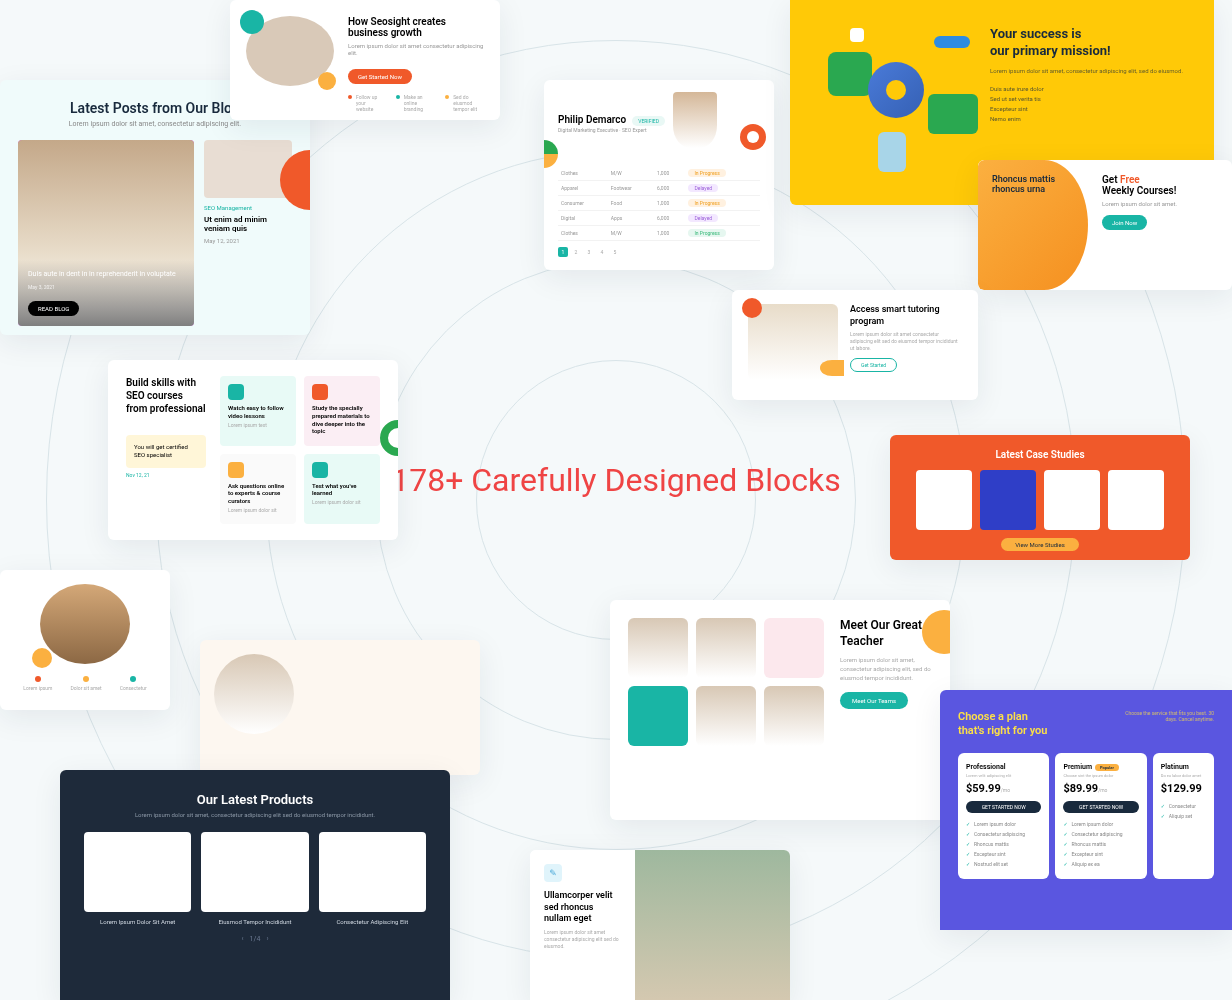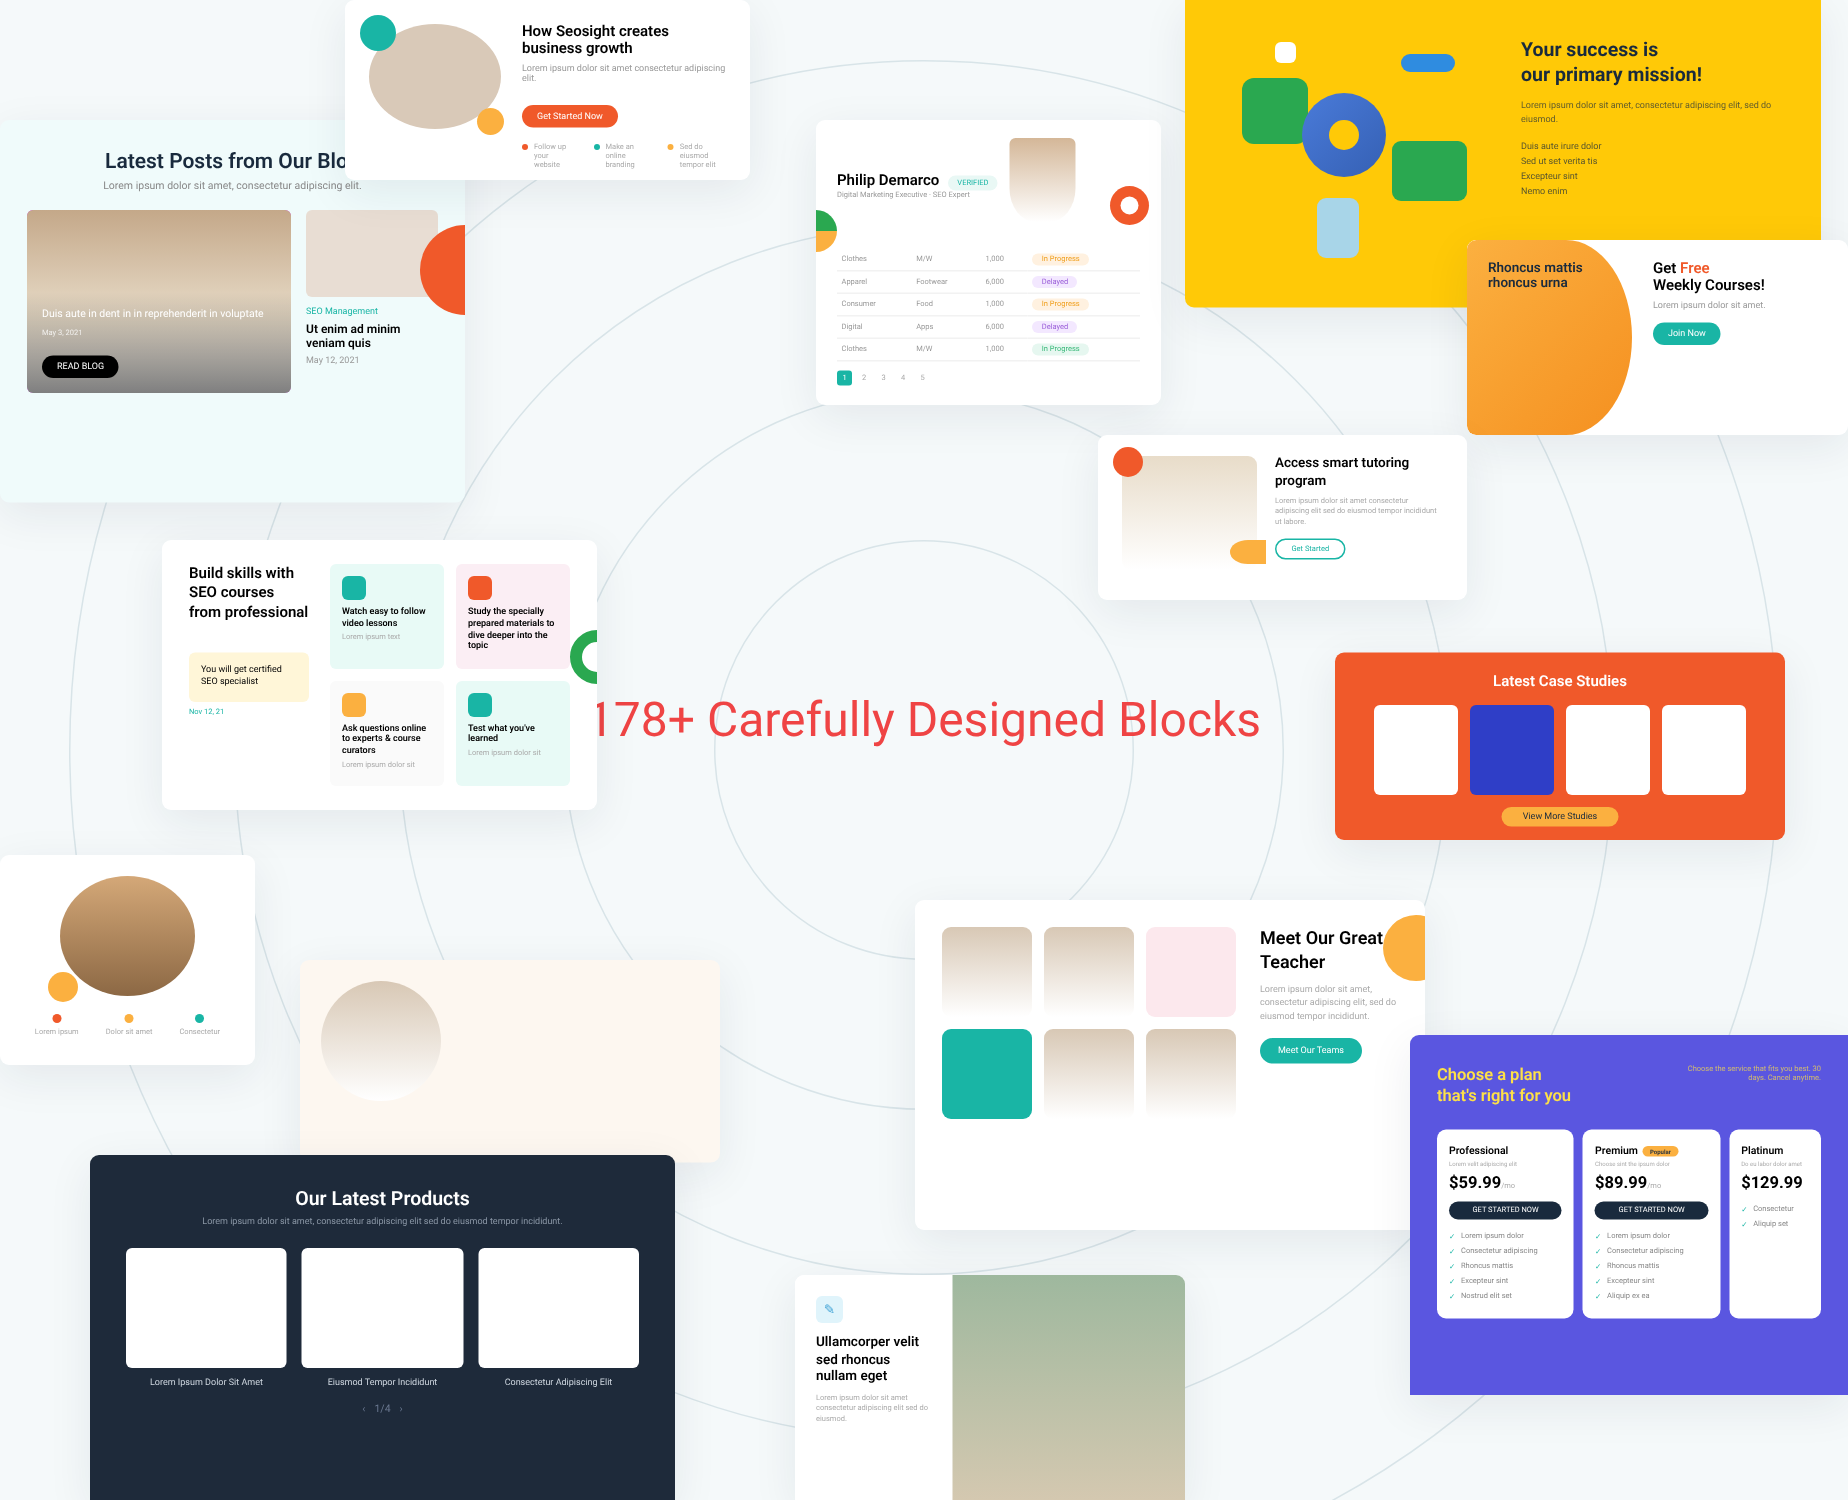--- a/index.html
+++ b/index.html
@@ -14,21 +14,21 @@
 .c5{width:1140px;height:1140px}
 .headline{position:absolute;left:50%;top:48%;transform:translate(-50%,-50%);text-align:center;color:#ef4444}
 .headline h1{font-size:32px;font-weight:400;line-height:1.4}
 .card{position:absolute;background:#fff;border-radius:6px;box-shadow:0 8px 30px rgba(20,40,60,.08);overflow:hidden}
 
 
 .blog{left:0;top:80px;width:310px;height:255px;background:#f0fbfb;padding:20px 18px}
 .blog h2{font-size:14px;font-weight:600;color:#192a3d;text-align:center;margin-bottom:4px}
 .blog .sub{font-size:7px;color:#888;text-align:center;margin-bottom:12px}
 .blog .row{display:flex;gap:10px}
-.blog .main{flex:1;height:122px;background:#d946ef;border-radius:4px;position:relative;overflow:hidden}
+.blog .main{flex:1;height:186px;background:#d946ef;border-radius:4px;position:relative;overflow:hidden}
 .blog .main .person{position:absolute;inset:0;background:linear-gradient(180deg,#c4a889 0%,#e8dcc9 60%,#fff 100%)}
 .blog .main .overlay{position:absolute;left:0;right:0;bottom:0;padding:10px;background:linear-gradient(0deg,rgba(0,0,0,.5),transparent)}
 .blog .main .overlay p{color:#fff;font-size:7px;margin-bottom:6px}
 .blog .main .read{background:#000;color:#fff;border-radius:14px;padding:4px 10px;font-size:6px;display:inline-block}
 .blog .side{width:88px}
 .blog .side .img{width:88px;height:58px;background:#e8ddd3;border-radius:4px}
 .blog .side .meta{font-size:6px;color:#19b5a5;margin-top:6px}
 .blog .side .ttl{font-size:8px;font-weight:600;margin-top:4px}
 .blog .side .date{font-size:6px;color:#999;margin-top:4px}
 .blog .deco{position:absolute;right:-30px;top:70px;width:60px;height:60px;background:#f0592a;border-radius:50%}
@@ -63,21 +63,21 @@
 .dash td{padding:4px 3px;border-bottom:1px solid #f2f2f2;color:#999}
 .dash .pill{padding:1px 6px;border-radius:6px;font-size:5px}
 .dash .pg{background:#fff1e0;color:#f0a020}
 .dash .pb{background:#f3e8ff;color:#9b5fd9}
 .dash .pr{background:#e6f7f0;color:#3ab97a}
 .dash .pager{margin-top:6px;display:flex;gap:3px}
 .dash .pager span{width:10px;height:10px;font-size:5px;display:flex;align-items:center;justify-content:center;border-radius:2px;color:#aaa}
 .dash .pager .active{background:#19b5a5;color:#fff}
 
 
-.yellow{left:790px;top:0;width:424px;height:205px;background:#ffc907;padding:26px 30px;display:flex;gap:24px;border-radius:0 0 6px 6px}
+.yellow{left:790px;top:0;width:424px;height:205px;background:#ffc907;padding:26px 30px;display:flex;border-radius:0 0 6px 6px}
 .yellow .ill{width:170px;height:150px;position:relative}
 .yellow .ill .box1{position:absolute;width:44px;height:44px;background:#2aa850;border-radius:8px;left:8px;top:26px}
 .yellow .ill .box2{position:absolute;width:56px;height:56px;background:linear-gradient(135deg,#4a7bd9,#3560b4);border-radius:50%;left:48px;top:36px}
 .yellow .ill .box2::after{content:"";position:absolute;inset:18px;background:#ffc907;border-radius:50%}
 .yellow .ill .box3{position:absolute;width:50px;height:40px;background:#2aa850;border-radius:6px;right:12px;top:68px}
 .yellow .ill .box4{position:absolute;width:28px;height:40px;background:#a8d5e8;border-radius:6px;left:58px;bottom:4px}
 .yellow .ill .box5{position:absolute;width:36px;height:12px;background:#2f8ce0;border-radius:6px;right:20px;top:10px}
 .yellow .ill .box6{position:absolute;width:14px;height:14px;background:#fff;border-radius:4px;left:30px;top:2px}
 .yellow .cnt{flex:1}
 .yellow h3{font-size:13px;font-weight:700;color:#192a3d;line-height:1.3}

